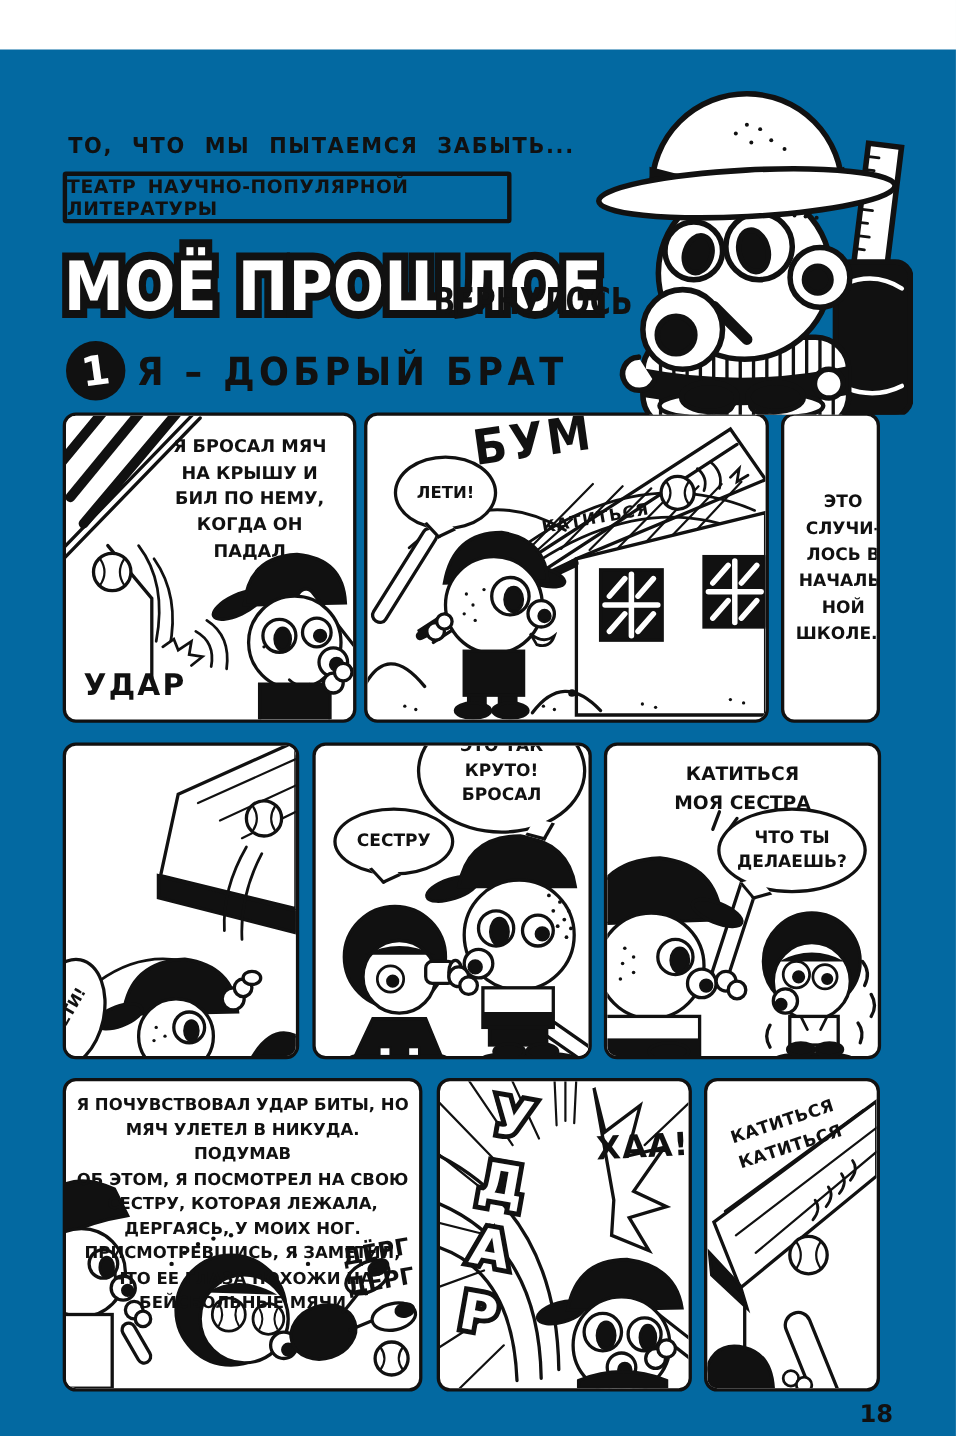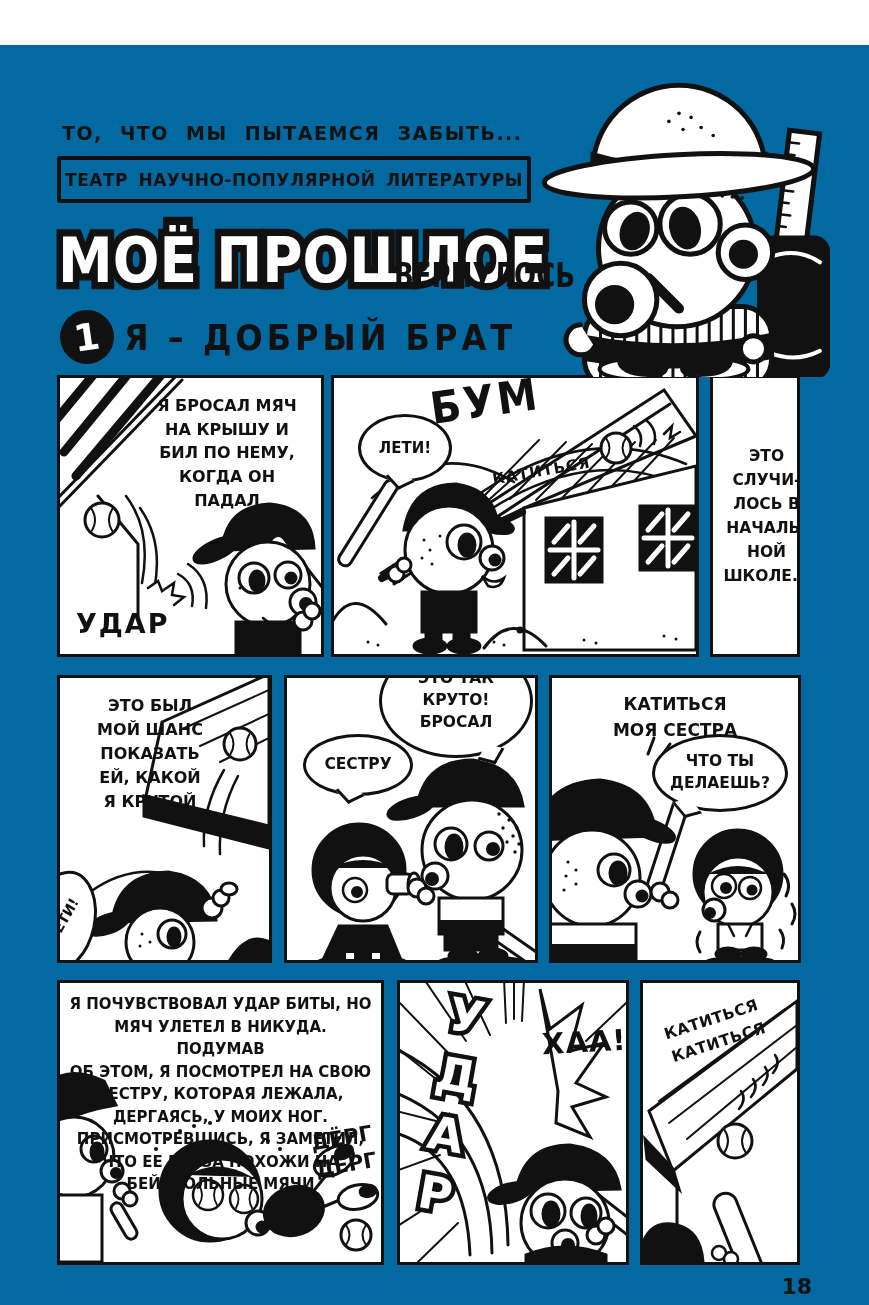--- a/index.html
+++ b/index.html
@@ -5,37 +5,37 @@
   * { margin:0; padding:0; box-sizing:border-box; }
   html,body { background:#fff; }
   .page { position:relative; width:869px; height:1305px; background:#0369a1; overflow:hidden;
           font-family:"DejaVu Sans", sans-serif; color:#111;margin-top:45px; }
   .txt { font-family:"DejaVu Sans", sans-serif; font-weight:bold; color:#111; }
   .abs { position:absolute; }
   .preline { white-space:pre-line; }
 
   
   .tagline { left:62px; top:76px; font-size:19px; letter-spacing:1.5px; word-spacing:9px; transform:scaleY(1.05); transform-origin:left top; }
-  .series-box { left:57px; top:111px; width:474px; height:47px; border:4px solid #111; border-radius:3px;
+  .series-box { left:57px; top:111px; width:408px; height:47px; border:4px solid #111; border-radius:3px;
                 display:flex; align-items:center; justify-content:center; }
   .series-box span { font-size:17px; letter-spacing:0.5px; word-spacing:4px; }
   .big-title { left:58px; top:180px; height:80px; }
   .big-title span { position:absolute; left:0; top:0; font-size:55px; font-weight:bold; letter-spacing:0px;
                     transform:scaleY(1.12); transform-origin:left top; white-space:nowrap; }
   .t-back { color:#111; -webkit-text-stroke:13px #111;
             text-shadow:5px 0 #111,-5px 0 #111,0 5px #111,0 -5px #111,4px 4px #111,-4px -4px #111,4px -4px #111,-4px 4px #111; }
   .t-front { color:#fff; }
   .title-suffix { left:394px; top:211px; font-size:26px; transform:scaleY(1.3); transform-origin:left top; letter-spacing:0px; }
   .chapter-circle { left:60px; top:265px; width:54px; height:54px; background:#111; border-radius:50%;
                     display:flex; align-items:center; justify-content:center; }
   .chapter-circle span { color:#fff; font-size:37px; font-weight:bold; transform:rotate(-8deg); }
   .chapter-title { left:124px; top:272px; font-size:32px; letter-spacing:4px; transform:scaleY(1.1); transform-origin:left top; white-space:nowrap; }
 
   
-  .panel { position:absolute; border:3.5px solid #111; border-radius:0; background:#fff; overflow:hidden; }
+  .panel { position:absolute; border:3.5px solid #111; border-radius:12px; background:#fff; overflow:hidden; }
   .panel svg.art { position:absolute; left:0; top:0; width:100%; height:100%; z-index:1; }
   .narr { position:absolute; z-index:2; text-align:center; line-height:1.48; font-weight:bold; }
   .sfx  { position:absolute; z-index:3; font-weight:bold; white-space:pre-line; }
 
   .bubble { position:absolute; z-index:3; background:#fff; border:3px solid #111; border-radius:50%;
             display:flex; align-items:center; justify-content:center; text-align:center;
             font-weight:bold; white-space:pre-line; line-height:1.4; }
   .bubble::after { content:""; position:absolute; width:15px; height:15px; background:#fff;
                    border-left:3px solid #111; border-bottom:3px solid #111; }
   .tail-b::after  { bottom:-9px; left:34%; transform:rotate(-25deg) skewX(18deg); }
@@ -374,25 +374,20 @@
           </g>
           <circle cx="112" cy="256" r="14" fill="#fff"></circle>
           <ellipse cx="114" cy="259" rx="6" ry="9" fill="#111"></ellipse>
           <circle cx="152" cy="230" r="10" fill="#fff"></circle>
           <circle cx="161" cy="220" r="8" fill="#fff"></circle>
           <ellipse cx="169" cy="211" rx="8" ry="6" fill="#fff"></ellipse>
         </g>
         <path d="M 170,282 Q 196,240 230,282 Z" fill="#111"></path>
       </g>
     </svg>
-    <div class="narr txt preline" style="left:10px; top:16px; width:160px; font-size:16px; line-height:1.5;">ЭТО БЫЛ
-МОЙ ШАНС
-ПОКАЗАТЬ
-ЕЙ, КАКОЙ
-Я КРУТОЙ</div>
     <div class="bubble no-tail txt" style="left:-30px; top:192px; width:66px; height:102px; transform:rotate(12deg); font-size:14px;">
       <span style="transform:rotate(-72deg); display:block;">ЛЕТИ!</span>
     </div>
   </div>
 
   <div class="panel" style="left:284px; top:630px; width:254px; height:288px;">
     <svg class="art" viewBox="0 0 248 282">
       <g fill="none" stroke="#111" stroke-width="3" stroke-linecap="round">
         <g>
           <ellipse cx="75" cy="284" rx="44" ry="5" fill="#111"></ellipse>

